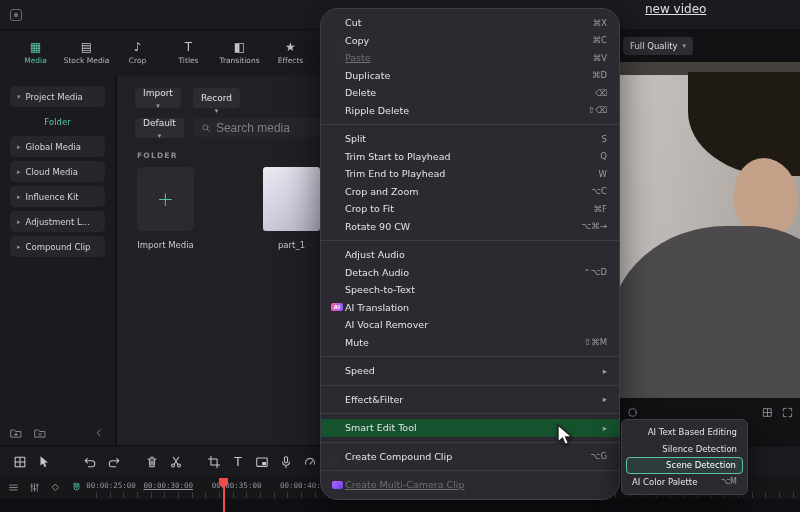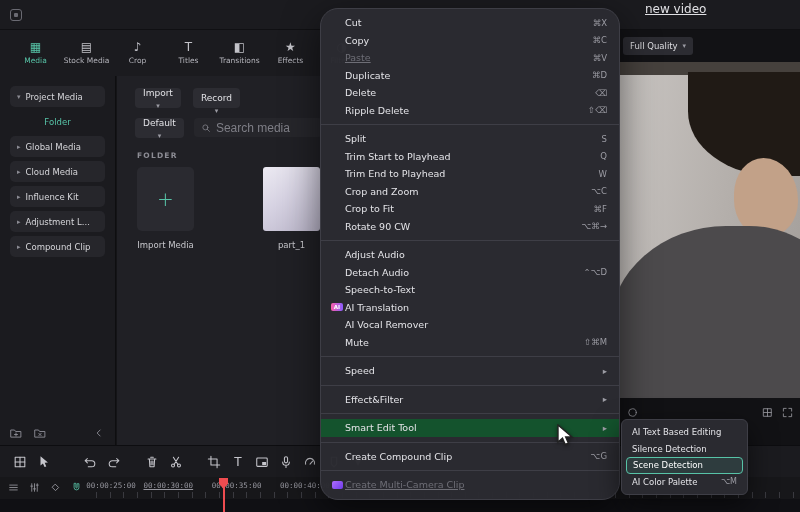--- a/index.html
+++ b/index.html
@@ -86,21 +86,21 @@
   .mi-label{margin-left:2px;flex:1;}
   .mi-right{color:#9c9ca4;font-size:8.5px;margin-left:10px;}
   .menu-item.disabled .mi-label{color:#6e6e76;text-decoration:underline;}
   .menu-item.hover{background:#14532d;}
   .menu-sep{height:1px;background:#3e3e46;margin:5px 0;}
   .ai-badge{background:linear-gradient(90deg,#f85fa8,#8a5cff);border-radius:2px;color:#fff;font-size:5.5px;font-weight:bold;width:12px;height:8px;line-height:8px;text-align:center;}
   .multicam{background:linear-gradient(135deg,#b06cff,#6e3ce8);border-radius:2px;width:11px;height:8px;}
 
   
   .submenu{position:absolute;left:621px;top:419px;width:127px;background:rgba(43,43,49,0.98);border:1px solid #3e3e46;border-radius:6px;padding:4px;box-shadow:0 10px 28px rgba(0,0,0,.55);z-index:45;}
-  .sub-item{height:16.5px;display:flex;align-items:center;padding:0 6px;font-size:8.5px;color:#e4e4e8;border-radius:4px;white-space:nowrap;}
+  .sub-item{height:16.5px;display:flex;align-items:center;padding:0 6px;font-size:8.5px;color:#e4e4e8;border-radius:4px;white-space:nowrap;justify-content:flex-end;}
   .sub-item .mi-right{margin-left:auto;font-size:8px;}
   .sub-item.selected{border:1px solid var(--accent,#57c3a7);background:rgba(86,195,167,0.12);color:#fff;}
 
   .icn{display:inline-flex;align-items:center;justify-content:center;line-height:1;}
   .cursor{position:absolute;left:556px;top:424px;z-index:100;filter:drop-shadow(0 1px 2px rgba(0,0,0,.5));}
 </style>
 </head>
 <body>
 
 <div class="app">

